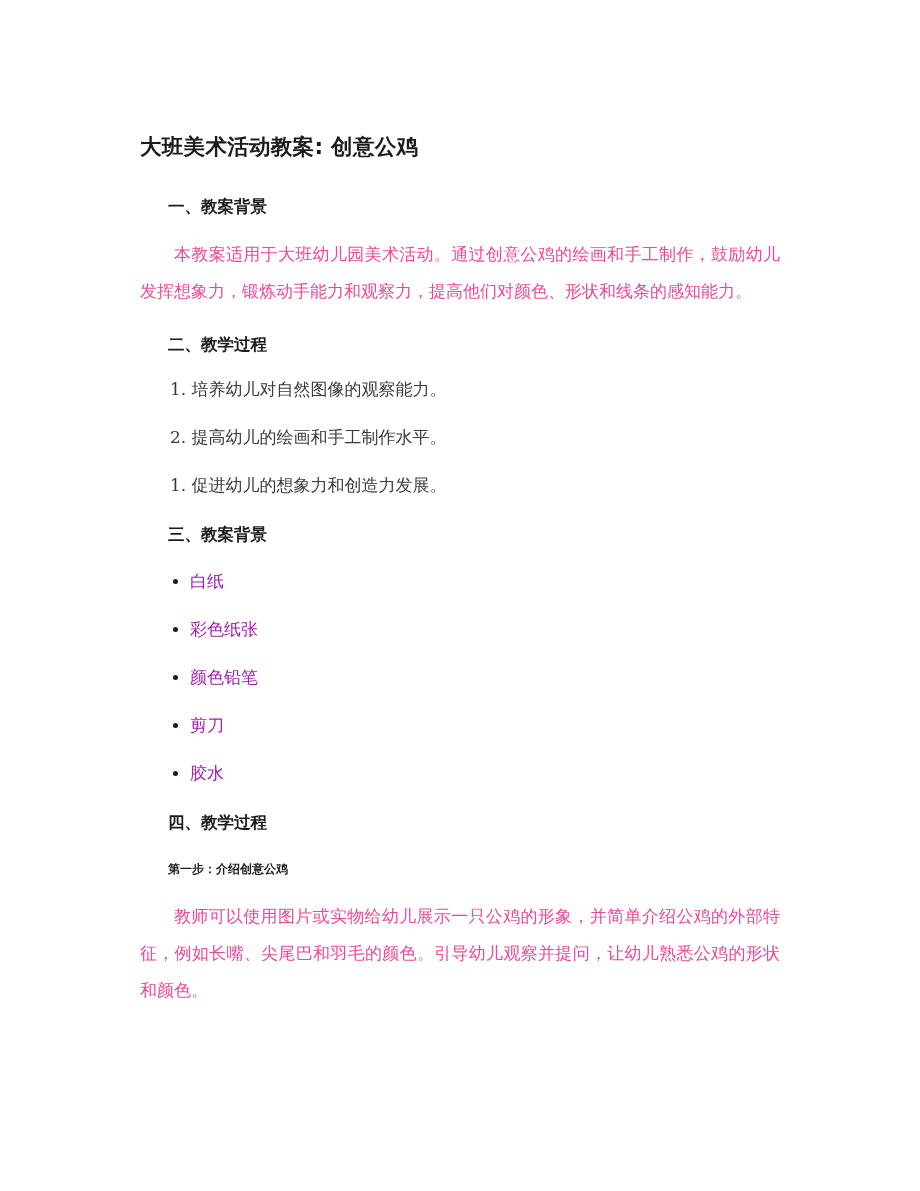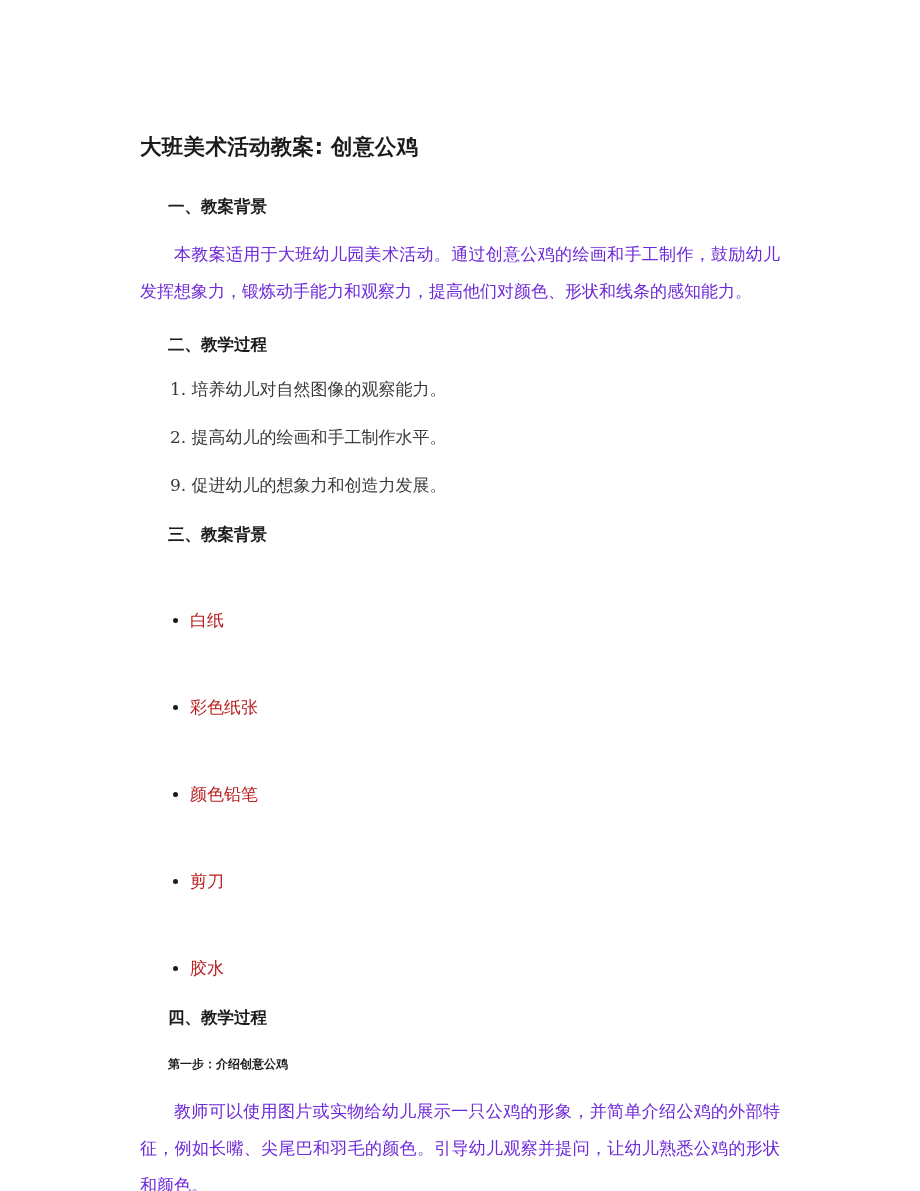--- a/index.html
+++ b/index.html
@@ -63,21 +63,21 @@
     line-height: 26px;
     margin: 0;
     padding: 0 0 0 28px;
     font-family: "DejaVu Sans", "Liberation Sans", sans-serif;
   }
 
   
   .body-para {
     font-size: 17px;
     line-height: 37px;
-    color: #6d28d9;
+    color: #ec4899;
     margin: 0;
     text-indent: 34px;
     text-align: justify;
     text-justify: inter-ideograph;
     word-break: break-all;
   }
 
   
   .num-item {
     font-size: 17px;
@@ -90,23 +90,22 @@
   
   .bullet-list {
     list-style: none;
     margin: 0;
     padding: 0;
   }
   .bullet-item {
     position: relative;
     font-size: 17px;
     line-height: 30px;
-    color: #b91c1c;
+    color: #a21caf;
     padding: 0 0 0 50px;
-    margin-top: 39px;
   }
   .bullet-dot {
     position: absolute;
     left: 33px;
     top: 0;
     width: 5px;
     height: 5px;
     border-radius: 50%;
     background: #1b1b1b;
     transform: translateY(13px);
@@ -140,21 +139,21 @@
     <p class="body-para">本教案适用于大班幼儿园美术活动。通过创意公鸡的绘画和手工制作，鼓励幼儿发挥想象力，锻炼动手能力和观察力，提高他们对颜色、形状和线条的感知能力。</p>
 
     <div class="sp-para-h"></div>
 
     <h2 class="section-heading">二、教学过程</h2>
     <div class="sp-h-num"></div>
     <p class="num-item">1. 培养幼儿对自然图像的观察能力。</p>
     <div class="sp-num"></div>
     <p class="num-item">2. 提高幼儿的绘画和手工制作水平。</p>
     <div class="sp-num"></div>
-    <p class="num-item">9. 促进幼儿的想象力和创造力发展。</p>
+    <p class="num-item">1. 促进幼儿的想象力和创造力发展。</p>
 
     <div class="sp-num-h"></div>
 
     <h2 class="section-heading">三、教案背景</h2>
     <div class="sp-h-bullet"></div>
     <ul class="bullet-list">
       <li class="bullet-item">
         <span class="bullet-dot"></span>
         <span>白纸</span>
       </li>

